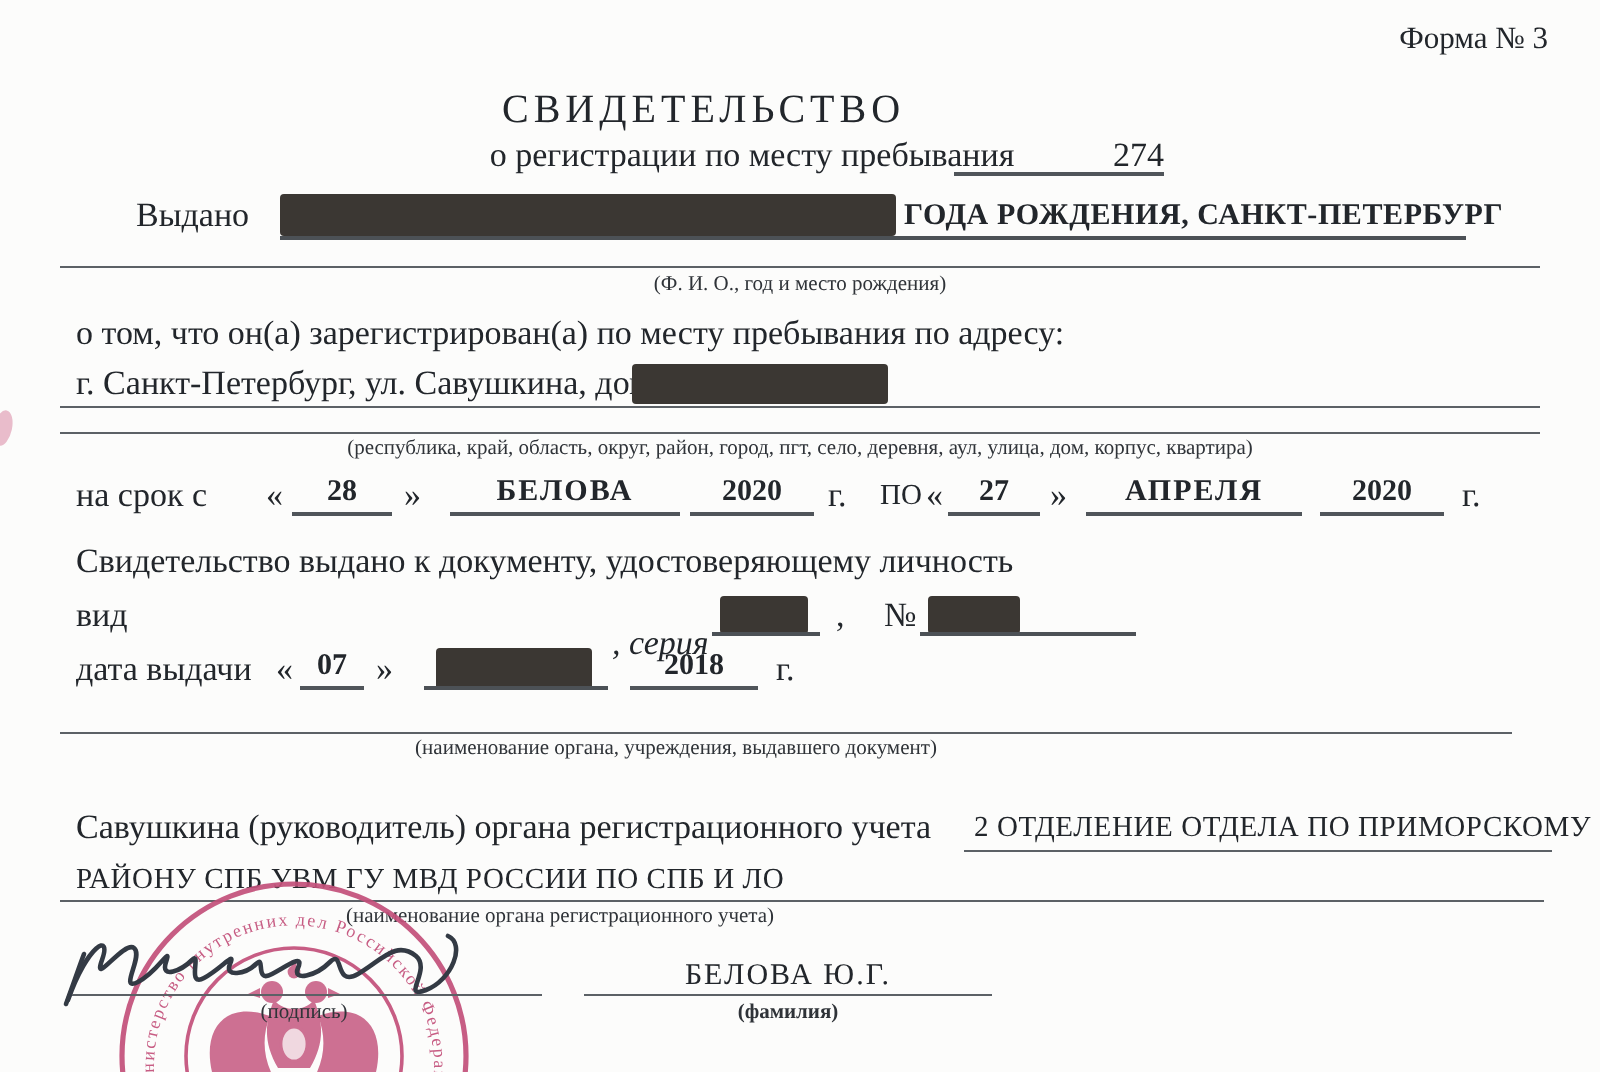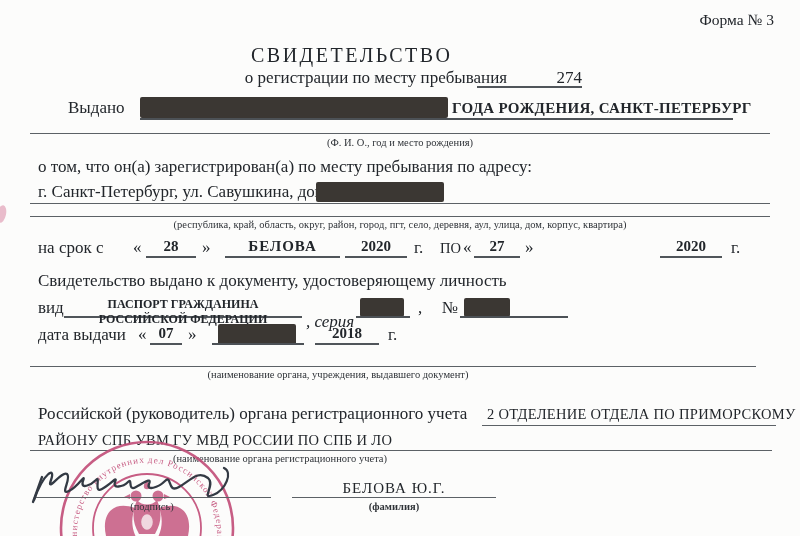--- a/index.html
+++ b/index.html
@@ -51,48 +51,48 @@
   <div class="abs body-t" style="left:133px;top:238px;">«</div>
   <div class="cell b" style="left:146px;top:238px;width:50px;height:18px;font-size:15px;">28</div>
   <div class="abs body-t" style="left:202px;top:238px;">»</div>
   <div class="cell b" style="left:225px;top:238px;width:115px;height:18px;font-size:15px;letter-spacing:1px;">БЕЛОВА</div>
   <div class="cell b" style="left:345px;top:238px;width:62px;height:18px;font-size:15px;">2020</div>
   <div class="abs body-t" style="left:414px;top:238px;">г.</div>
   <div class="abs" style="left:440px;top:240px;font-size:14.5px;">ПО</div>
   <div class="abs body-t" style="left:463px;top:238px;">«</div>
   <div class="cell b" style="left:474px;top:238px;width:46px;height:18px;font-size:15px;">27</div>
   <div class="abs body-t" style="left:525px;top:238px;">»</div>
+  <div class="cell b" style="left:543px;top:238px;width:108px;height:18px;font-size:15px;letter-spacing:1px;">АПРЕЛЯ</div>
   <div class="cell b" style="left:660px;top:238px;width:62px;height:18px;font-size:15px;">2020</div>
   <div class="abs body-t" style="left:731px;top:238px;">г.</div>
 
   <div class="abs body-t" style="left:38px;top:271px;">Свидетельство выдано к документу, удостоверяющему личность</div>
 
   <div class="abs body-t" style="left:38px;top:298px;">вид</div>
-  <div class="cell b" style="left:64px;top:297px;width:238px;height:19px;font-size:12px;">ПАСПОРТ ГРАЖДАНИНА РОССИЙСКОЙ ФЕДЕРАЦИИ</div>
   <div class="abs body-t" style="left:306px;top:312px;font-style:italic;">, серия</div>
   <div class="redact" style="left:360px;top:298px;width:44px;height:19px;"></div>
   <div class="hline" style="left:356px;top:316px;width:54px;"></div>
   <div class="abs body-t" style="left:418px;top:298px;">,</div>
   <div class="abs body-t" style="left:442px;top:298px;">№</div>
   <div class="redact" style="left:464px;top:298px;width:46px;height:19px;"></div>
   <div class="hline" style="left:460px;top:316px;width:108px;"></div>
 
   <div class="abs body-t" style="left:38px;top:325px;">дата выдачи</div>
   <div class="abs body-t" style="left:138px;top:325px;">«</div>
   <div class="cell b" style="left:150px;top:325px;width:32px;height:18px;font-size:15px;">07</div>
   <div class="abs body-t" style="left:188px;top:325px;">»</div>
   <div class="redact" style="left:218px;top:324px;width:78px;height:21px;"></div>
   <div class="hline" style="left:212px;top:343px;width:92px;"></div>
   <div class="cell b" style="left:315px;top:325px;width:64px;height:18px;font-size:15px;">2018</div>
   <div class="abs body-t" style="left:388px;top:325px;">г.</div>
 
   <div class="hline thin" style="left:30px;top:366px;width:726px;"></div>
   <div class="abs caption" style="left:88px;top:369px;width:500px;">(наименование органа, учреждения, выдавшего документ)</div>
 
-  <div class="abs body-t" style="left:38px;top:404px;">Российской (руководитель) органа регистрационного учета</div>
+  <div class="abs body-t" style="left:38px;top:404px;">Савушкина (руководитель) органа регистрационного учета</div>
   <div class="abs caps" style="left:487px;top:406px;">2 ОТДЕЛЕНИЕ ОТДЕЛА  ПО ПРИМОРСКОМУ</div>
   <div class="hline thin" style="left:482px;top:425px;width:294px;"></div>
   <div class="abs caps" style="left:38px;top:432px;">РАЙОНУ СПБ УВМ  ГУ  МВД РОССИИ  ПО СПБ  И  ЛО</div>
   <div class="hline thin" style="left:30px;top:450px;width:742px;"></div>
   <div class="abs caption" style="left:30px;top:453px;width:500px;">(наименование органа регистрационного учета)</div>
 
   <svg class="abs" style="left:55px;top:436px;opacity:.92;" width="190" height="180" viewBox="0 0 190 180">
     <g stroke="#c3507a" fill="none">
       <circle cx="92" cy="92" r="86" stroke-width="2.6"></circle>
       <circle cx="92" cy="92" r="54" stroke-width="1.8"></circle>

